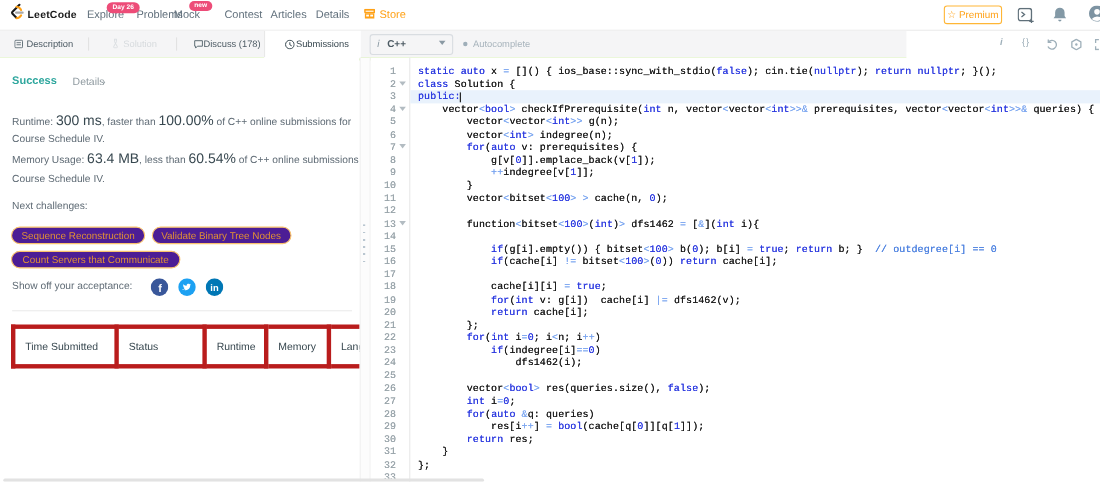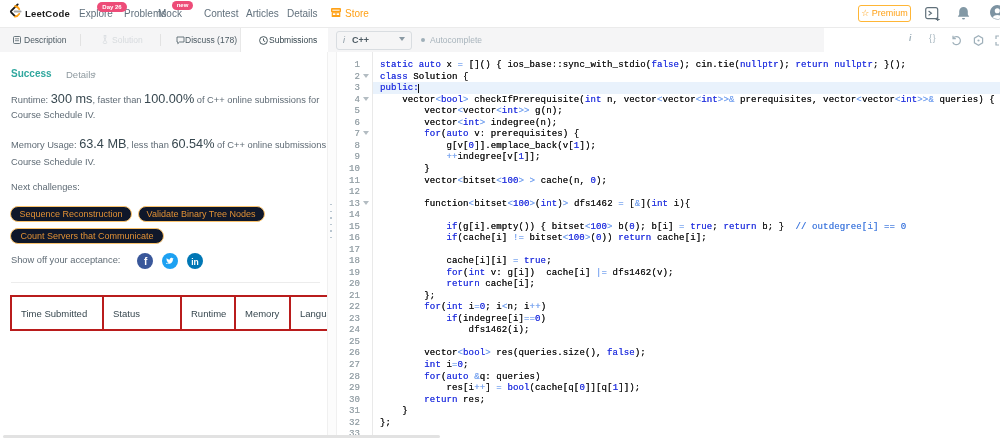--- a/index.html
+++ b/index.html
@@ -11,24 +11,24 @@
 .badge{position:absolute;background:#ed4c78;color:#fff;font-size:6px;font-weight:bold;border-radius:6px;text-align:center;}
 
 #tabs{left:0;top:28px;width:824px;height:24px;background:#f5f5f6;border-bottom:3px solid #84cc16;}
 .tab{position:absolute;top:0;height:24px;line-height:24px;font-size:8.5px;color:#4c5a63;}
 .tabsep{position:absolute;top:6px;width:1px;height:12px;background:#e2e2e2;}
 #activetab{position:absolute;left:240px;top:0;width:87px;height:25px;background:#fff;border-left:1px solid #e8e8e8;}
 
 #left{left:0;top:52px;width:327px;height:386px;background:#fff;overflow:hidden;}
 .grey{color:#5f6b75;font-size:9.3px !important;}
 .big{font-size:12.7px;color:#37474f;}
-.pill{position:absolute;height:14px;line-height:14px;border:1px solid #f9c26d;background:#0f172a;color:#e09035;font-size:9px;border-radius:8.5px;text-align:center;}
+.pill{position:absolute;height:14px;line-height:14px;border:1px solid #f9c26d;background:#4c1d95;color:#e09035;font-size:9px;border-radius:8.5px;text-align:center;}
 
 #tbl{position:absolute;left:10px;top:243px;width:430px;border-collapse:collapse;font-size:9.5px;color:#4a545c;}
-#tbl th,#tbl td{border:2px solid #b91c1c;font-weight:normal;text-align:left;padding:0 0 0 9px;}
+#tbl th,#tbl td{border:4px solid #b91c1c;font-weight:normal;text-align:left;padding:0 0 0 9px;}
 #tbl th{height:32px;color:#37474f;}
 #tbl td{height:30px;}
 
 #divider{left:327px;top:52px;width:8px;height:386px;background:#fcfcfc;border-left:1px solid #f0f0f0;border-right:1px solid #f0f0f0;}
 
 #editor{left:337px;top:52px;width:663px;height:386px;background:#fff;}
 #gutterline{left:372px;top:52px;width:1px;height:386px;background:#e9e9e9;}
 #linenums{left:335px;top:59.2px;width:25px;text-align:right;font-family:"Liberation Mono",monospace;font-size:9.1px;line-height:11.53px;color:#9aa5ab;text-shadow:0 0 0.4px currentColor;}
 #code{left:380px;top:59.2px;font-family:"Liberation Mono",monospace;font-size:9.1px;letter-spacing:0.08px;line-height:11.53px;color:#1c1c1c;white-space:pre;text-shadow:0 0 0.5px currentColor;}
 .k{color:#2d3be0;}
@@ -118,21 +118,21 @@
     <circle cx="5.5" cy="5.5" r="1.1" fill="#9fb0ba"></circle>
   </svg>
   <svg class="abs" style="left:995px;top:7px" width="11" height="11" viewBox="0 0 11 11">
     <path d="M1 4 v-3 h3 M7 1 h3 v3 M10 7 v3 h-3 M4 10 h-3 v-3" fill="none" stroke="#9fb0ba" stroke-width="1.2"></path>
   </svg>
 </div>
 <div class="abs" id="left">
   <div class="abs" style="left:11px;top:16px;font-size:10px;font-weight:bold;color:#2fa79e;">Success</div>
   <div class="abs" style="left:66px;top:17px;font-size:9.5px;color:#8e999f;">Details</div>
   <div class="abs" style="left:93px;top:17px;font-size:9px;color:#8e999f;">›</div>
-  <div class="abs grey" style="left:11px;top:40px;width:340px;font-size:9.3px;line-height:15.2px;">
+  <div class="abs grey" style="left:11px;top:51px;width:340px;font-size:9.3px;line-height:15.2px;">
     <span style="white-space:nowrap;">Runtime: <span class="big">300 ms</span>, faster than <span class="big">100.00%</span> of C++ online submissions for</span><br>Course Schedule IV.
   </div>
   <div class="abs grey" style="left:11px;top:84.2px;width:345px;font-size:9.3px;line-height:16.4px;">
     <span style="white-space:nowrap;">Memory Usage: <span class="big">63.4 MB</span>, less than <span class="big">60.54%</span> of C++ online submissions for</span><br>Course Schedule IV.
   </div>
   <div class="abs grey" style="left:11px;top:129.5px;font-size:9.5px;">Next challenges:</div>
   <div class="pill" style="left:10px;top:153.5px;width:120px;">Sequence Reconstruction</div>
   <div class="pill" style="left:10px;top:175.5px;width:152px;">Count Servers that Communicate</div>
   <div class="pill" style="left:137.5px;top:153.5px;width:125px;">Validate Binary Tree Nodes</div>
   <div class="abs grey" style="left:11px;top:202.5px;font-size:9.5px;">Show off your acceptance:</div>

